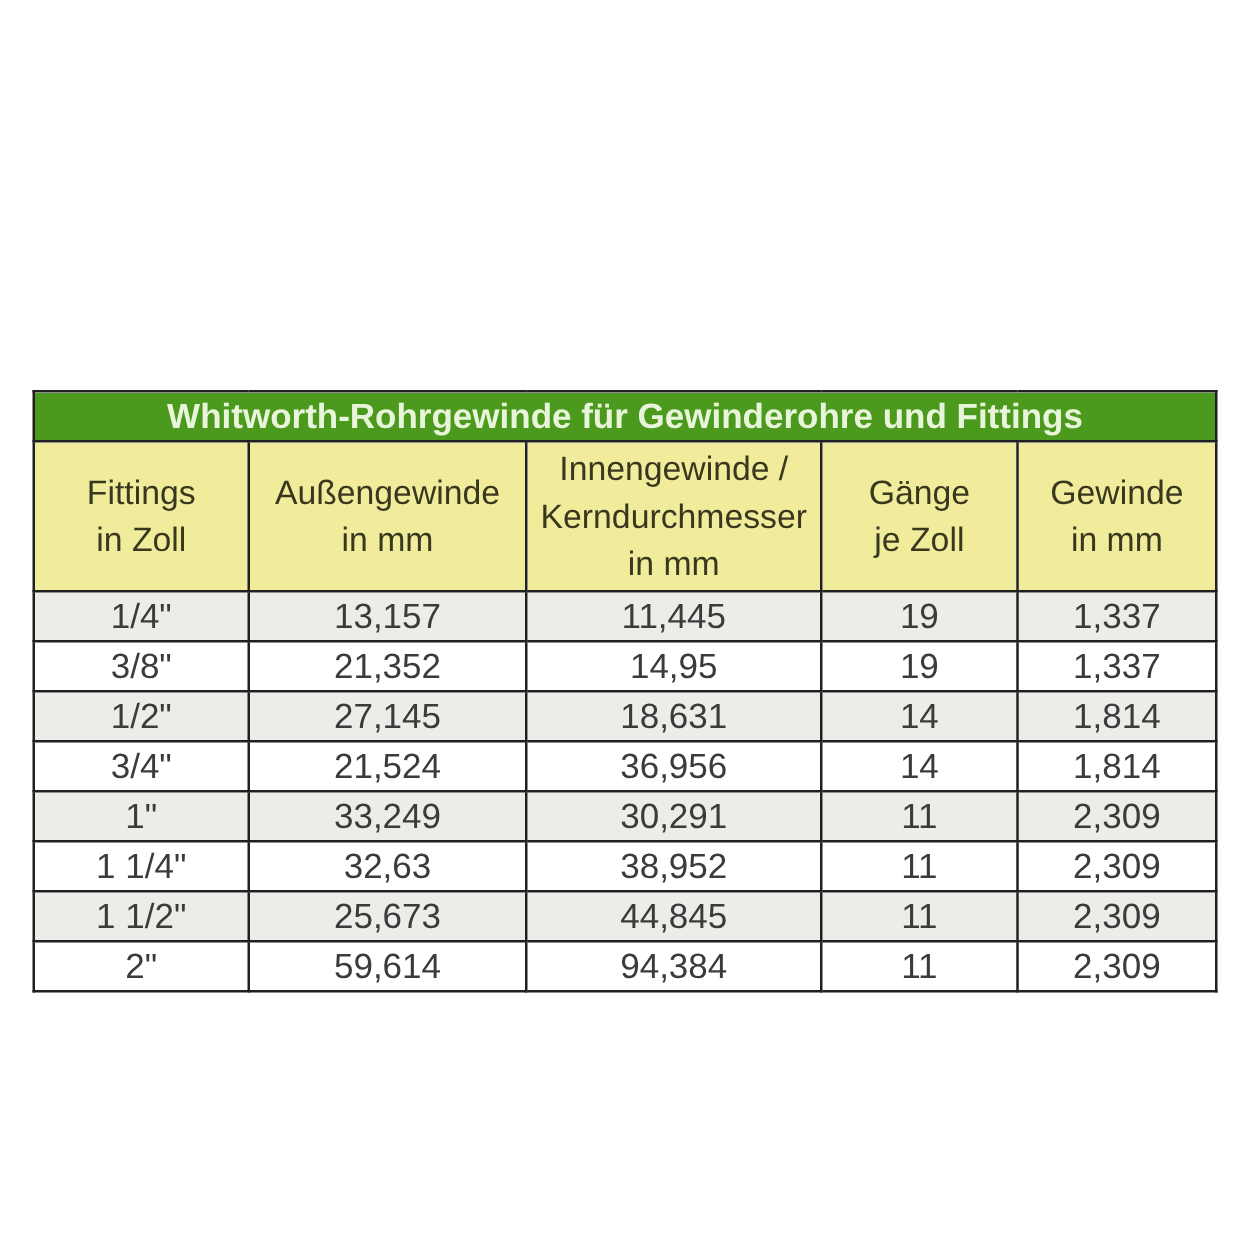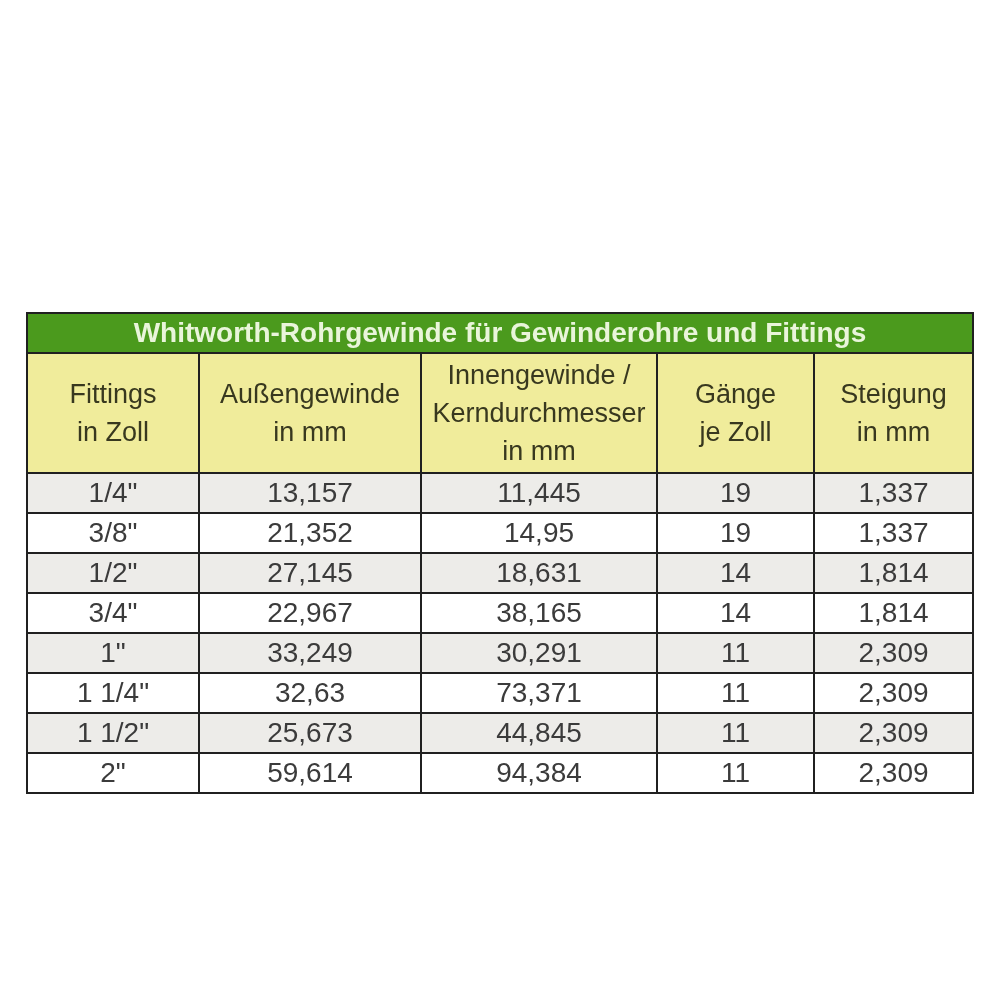--- a/index.html
+++ b/index.html
@@ -83,21 +83,21 @@
         <tr class="header-row">
           <td>Fittings
 in Zoll</td>
           <td>Außengewinde
 in mm</td>
           <td>Innengewinde /
 Kerndurchmesser
 in mm</td>
           <td>Gänge
 je Zoll</td>
-          <td>Steigung
+          <td>Gewinde
 in mm</td>
         </tr>
 
         <tr class="data-row alt">
           <td>1/4"</td>
           <td>13,157</td>
           <td>11,445</td>
           <td>19</td>
           <td>1,337</td>
         </tr>
@@ -110,36 +110,36 @@
         </tr>
         <tr class="data-row alt">
           <td>1/2"</td>
           <td>27,145</td>
           <td>18,631</td>
           <td>14</td>
           <td>1,814</td>
         </tr>
         <tr class="data-row">
           <td>3/4"</td>
-          <td>22,967</td>
-          <td>38,165</td>
+          <td>21,524</td>
+          <td>36,956</td>
           <td>14</td>
           <td>1,814</td>
         </tr>
         <tr class="data-row alt">
           <td>1"</td>
           <td>33,249</td>
           <td>30,291</td>
           <td>11</td>
           <td>2,309</td>
         </tr>
         <tr class="data-row">
           <td>1 1/4"</td>
           <td>32,63</td>
-          <td>73,371</td>
+          <td>38,952</td>
           <td>11</td>
           <td>2,309</td>
         </tr>
         <tr class="data-row alt">
           <td>1 1/2"</td>
           <td>25,673</td>
           <td>44,845</td>
           <td>11</td>
           <td>2,309</td>
         </tr>

